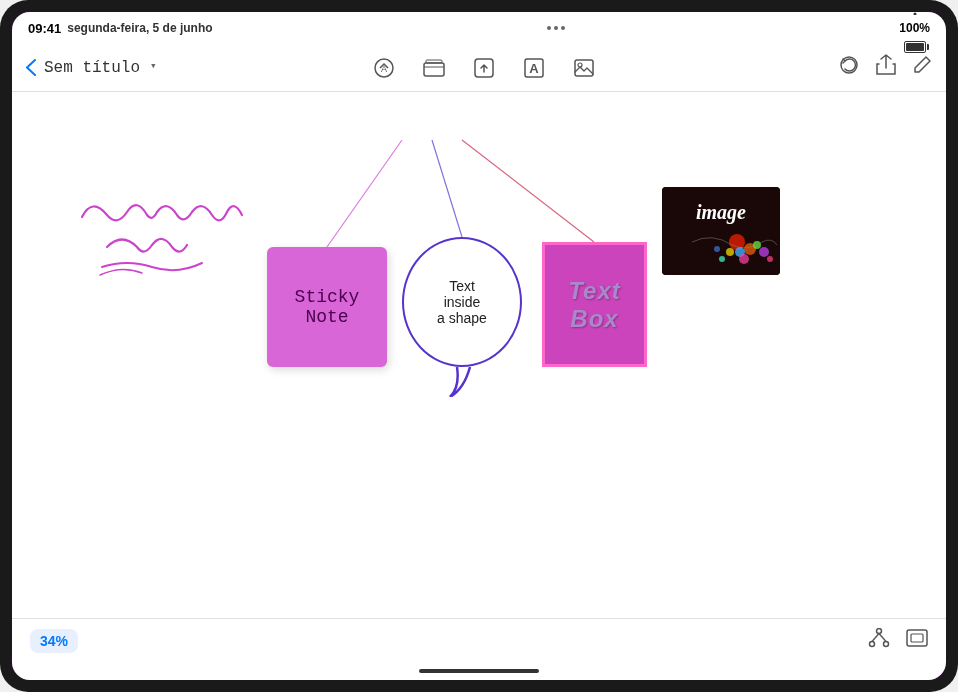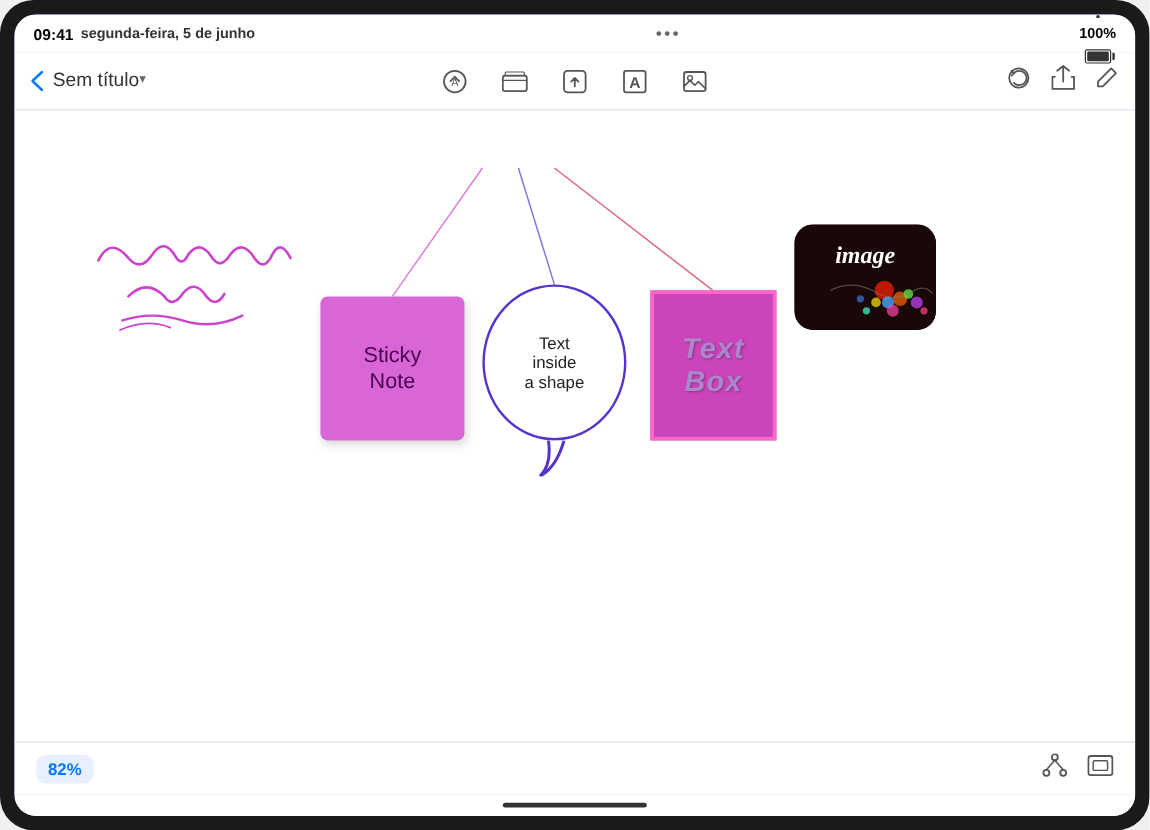--- a/index.html
+++ b/index.html
@@ -23,21 +23,21 @@
       overflow: hidden;
     }
 
     
     .ipad-screen {
       position: absolute;
       top: 12px;
       left: 12px;
       right: 12px;
       bottom: 12px;
-      background: #c4b5fd;
+      background: #a21caf;
       border-radius: 18px;
       overflow: hidden;
       display: flex;
       flex-direction: column;
     }
 
     
     .status-bar {
       height: 32px;
       background: white;
@@ -126,21 +126,22 @@
       cursor: pointer;
       display: flex;
       align-items: center;
     }
 
     .doc-title {
       color: #333;
       font-size: 16px;
       display: flex;
       align-items: flex-start;
-      gap: 0;
+      gap: 10px;
+      font-family: Liberation Mono, monospace;
     }
 
     .chevron-down {
       font-size: 11px;
       color: #666;
     }
 
     .toolbar-center {
       flex: 1;
       display: flex;
@@ -210,20 +211,21 @@
       border-radius: 6px;
       display: flex;
       align-items: center;
       justify-content: center;
       text-align: center;
       font-size: 18px;
       font-weight: 500;
       color: #4a0050;
       cursor: pointer;
       box-shadow: 2px 3px 8px rgba(0,0,0,0.15);
+      font-family: Liberation Mono, monospace;
     }
 
     
     .speech-bubble-container {
       position: absolute;
       top: 145px;
       left: 390px;
       width: 120px;
       height: 155px;
     }
@@ -268,21 +270,21 @@
     }
 
     
     .image-element {
       position: absolute;
       top: 95px;
       left: 650px;
       width: 118px;
       height: 88px;
       background: #1a0a0a;
-      border-radius: 16px;
+      border-radius: 4px;
       overflow: hidden;
       cursor: pointer;
       display: flex;
       align-items: center;
       justify-content: center;
     }
 
     
     .lines-svg {
       position: absolute;
@@ -529,21 +531,21 @@
 
           <text x="59" y="32" text-anchor="middle" font-size="20" font-weight="bold" fill="white" font-family="Georgia, serif" style="font-style:italic;">image</text>
 
           <path d="M30 55 Q50 45 70 58 Q85 65 100 55 Q110 50 115 58" stroke="#888" stroke-width="1" fill="none" opacity="0.5"></path>
         </svg>
       </div>
 
     </div>
 
     <div class="bottom-bar">
-      <div class="zoom-badge">82%</div>
+      <div class="zoom-badge">34%</div>
       <div class="bottom-right-icons">
 
         <span class="bottom-icon">
           <svg width="22" height="20" viewBox="0 0 22 20" fill="none">
             <circle cx="11" cy="3" r="2.5" stroke="#555" stroke-width="1.5" fill="none"></circle>
             <circle cx="4" cy="16" r="2.5" stroke="#555" stroke-width="1.5" fill="none"></circle>
             <circle cx="18" cy="16" r="2.5" stroke="#555" stroke-width="1.5" fill="none"></circle>
             <line x1="11" y1="5.5" x2="4" y2="13.5" stroke="#555" stroke-width="1.3"></line>
             <line x1="11" y1="5.5" x2="18" y2="13.5" stroke="#555" stroke-width="1.3"></line>
           </svg>

